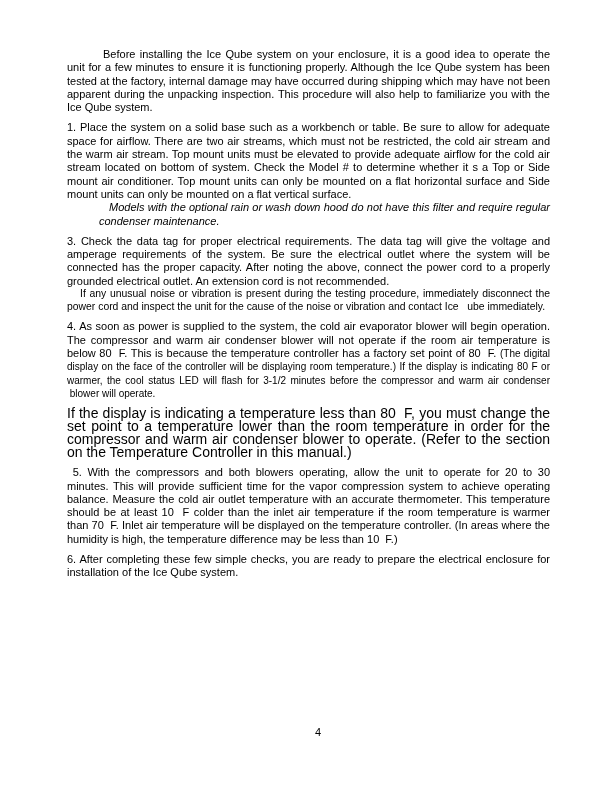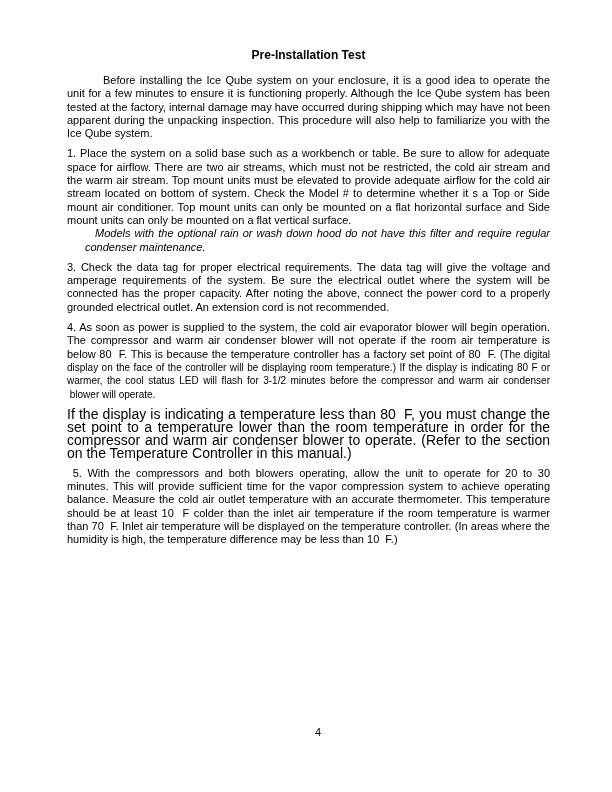--- a/index.html
+++ b/index.html
@@ -28,21 +28,21 @@
   .doc-body .para {
     margin: 7px 0 0 0;
     font-size: 11px;
     line-height: 13.3px;
     text-align: justify;
   }
   .doc-body .para:first-child { margin-top: 0; }
   .para.indent { text-indent: 36px; }
   .para.follows { margin-top: 0; }
   .para.italic-block {
-    margin-left: 18px;
+    margin-left: 32px;
     text-indent: 10px;
   }
   .para.small-note {
     font-size: 10.4px;
     line-height: 12.7px;
     text-indent: 13px;
   }
   .para.small {
     font-size: 14px;
     line-height: 13px;
@@ -57,26 +57,27 @@
     left: 318px;
     transform: translateX(-50%);
     font-size: 11px;
     line-height: 13px;
   }
 </style>
 </head>
 <body>
 
 <div class="page">
-  <h1 class="doc-title">Pre-Installation Test</h1>
 
   <div class="doc-body">
       <p class="para indent"><span class="run">Before installing the </span><span class="run b">Ice Qube</span><span class="run"> system on your enclosure, it is a good idea to operate the unit for a few minutes to ensure it is functioning properly.  Although the </span><span class="run b">Ice Qube</span><span class="run"> system has been tested at the factory, internal damage may have occurred during shipping which may have not been apparent during the unpacking inspection.  This procedure will also help to familiarize you with the </span><span class="run b">Ice Qube</span><span class="run"> system.</span></p>
       <p class="para"><span class="run">1.  Place the system on a solid base such as a workbench or table.  Be sure to allow for adequate space for airflow.  There are two air streams, which must not be restricted, the cold air stream and the warm air stream.  Top mount units must be elevated to provide adequate airflow for the cold air stream located on bottom of system.   Check the Model # to determine whether it s a Top or Side mount air conditioner.  </span><span class="run b">Top mount units can only be mounted on a flat horizontal surface and Side mount units can only be mounted on a flat vertical surface.</span></p>
       <p class="para italic-block follows"><span class="run i">Models with the optional rain or wash down hood do not have this filter and require regular condenser maintenance.</span></p>
       <p class="para"><span class="run">3.   Check the data tag for proper electrical requirements.  The data tag will give the voltage and amperage requirements of the system.  Be sure the electrical outlet where the system will be connected has the proper capacity.  After noting the above, connect the power cord to a properly grounded electrical outlet.  An extension cord is not recommended.</span></p>
+      <p class="para small-note follows"><span class="run">If any unusual noise or vibration is present during the testing procedure, immediately disconnect the power cord and inspect the unit for the cause of the noise or vibration and contact Ice &nbsp;&nbsp;ube immediately.</span></p>
       <p class="para"><span class="run">4.  As soon as power is supplied to the system, the cold air evaporator blower will begin operation.   The compressor and warm air condenser blower will not operate if the room air temperature is below 80 &nbsp;F.   This is because the temperature controller has a factory set point of 80 &nbsp;F.   </span><span class="run sm">(The digital display on the face of the controller will be displaying room temperature.)   If the display is indicating 80 F or warmer, the cool status LED will flash for 3-1/2 minutes before the compressor and warm air condenser &nbsp;blower will operate.</span></p>
       <p class="para small"><span class="run">If the display is indicating a temperature less than 80 &nbsp;F, you must change the set point to a temperature lower than the room temperature in order for the compressor and warm air condenser blower to operate.  (Refer to the section on the Temperature Controller in this manual.)</span></p>
       <p class="para"><span class="run">&nbsp;5.  With the compressors and both blowers operating, allow the unit to operate for 20 to 30 minutes.  This will provide sufficient time for the vapor compression system to achieve operating balance.  Measure the cold air outlet temperature with an accurate thermometer.  This temperature should be at least 10 &nbsp;F colder than the inlet air temperature if the room temperature is warmer than 70 &nbsp;F.  Inlet air temperature will be displayed on the temperature controller.  (In areas where the humidity is high, the temperature difference may be less than 10 &nbsp;F.)</span></p>
+      <p class="para"><span class="run">6.   After completing these few simple checks, you are ready to prepare the electrical enclosure for installation of the </span><span class="run b">Ice Qube</span><span class="run"> system.</span></p>
     </div>
 
   <div class="page-number">4</div>
 </div>
 
 </body></html>

